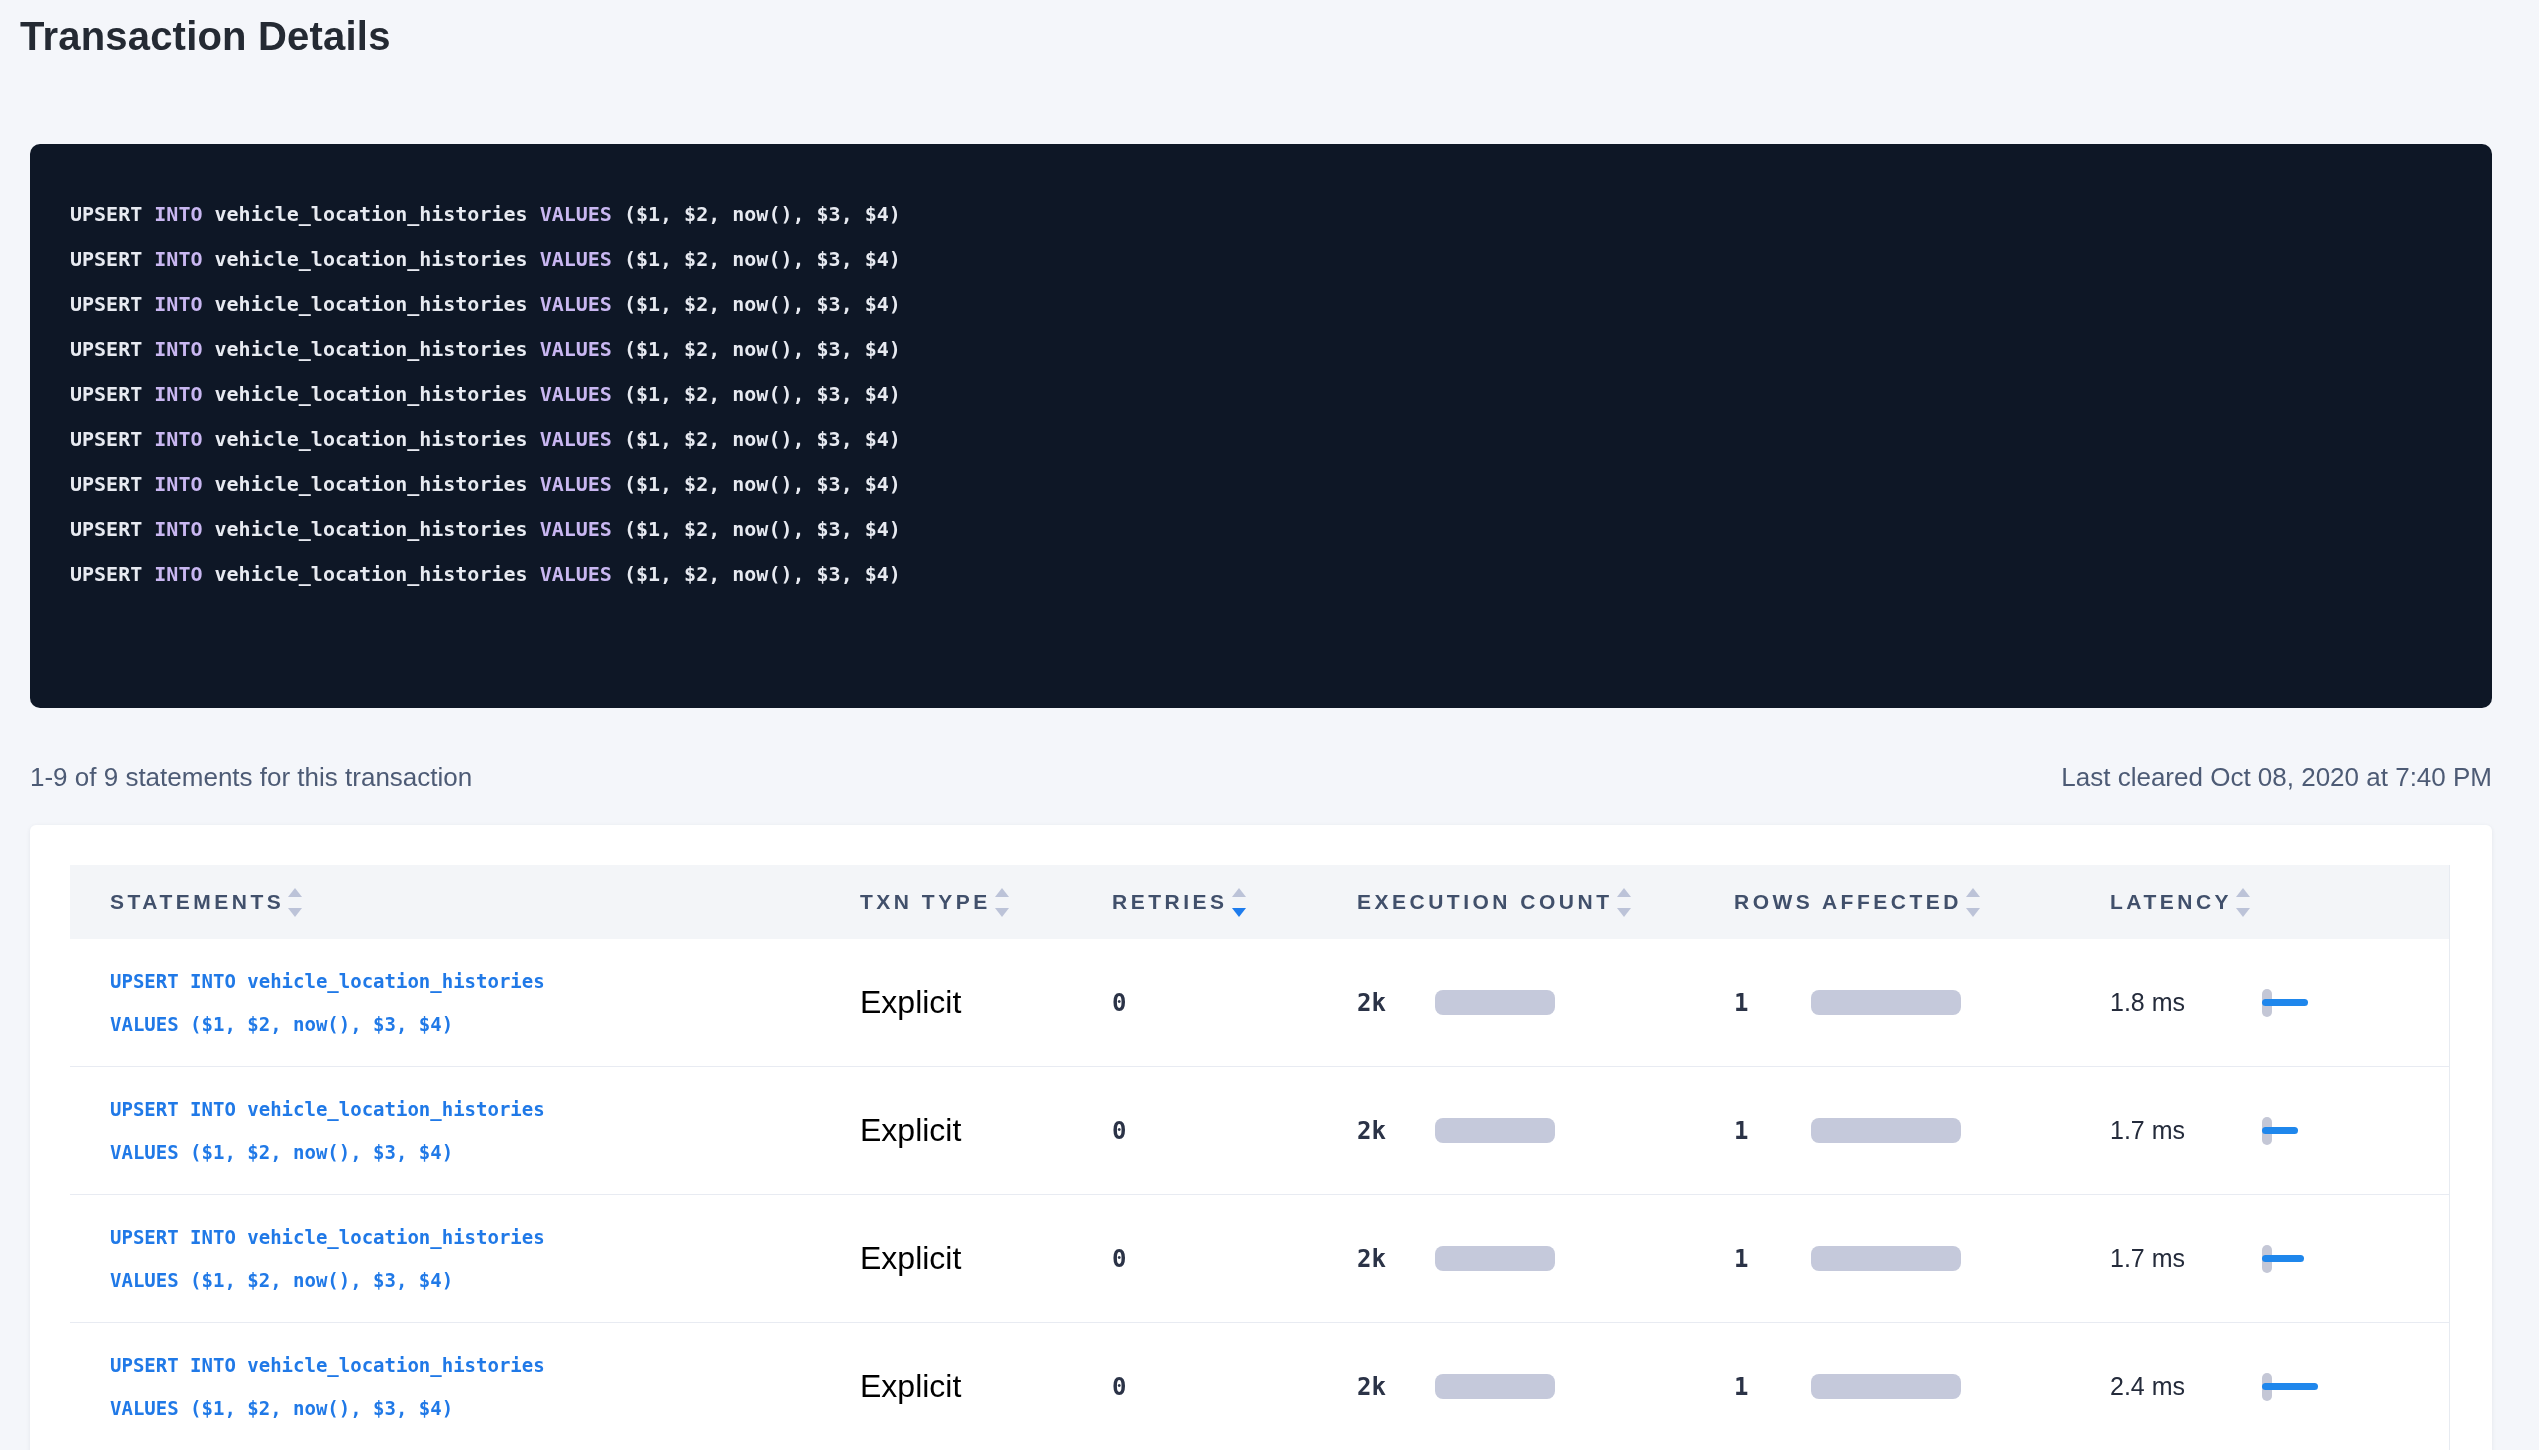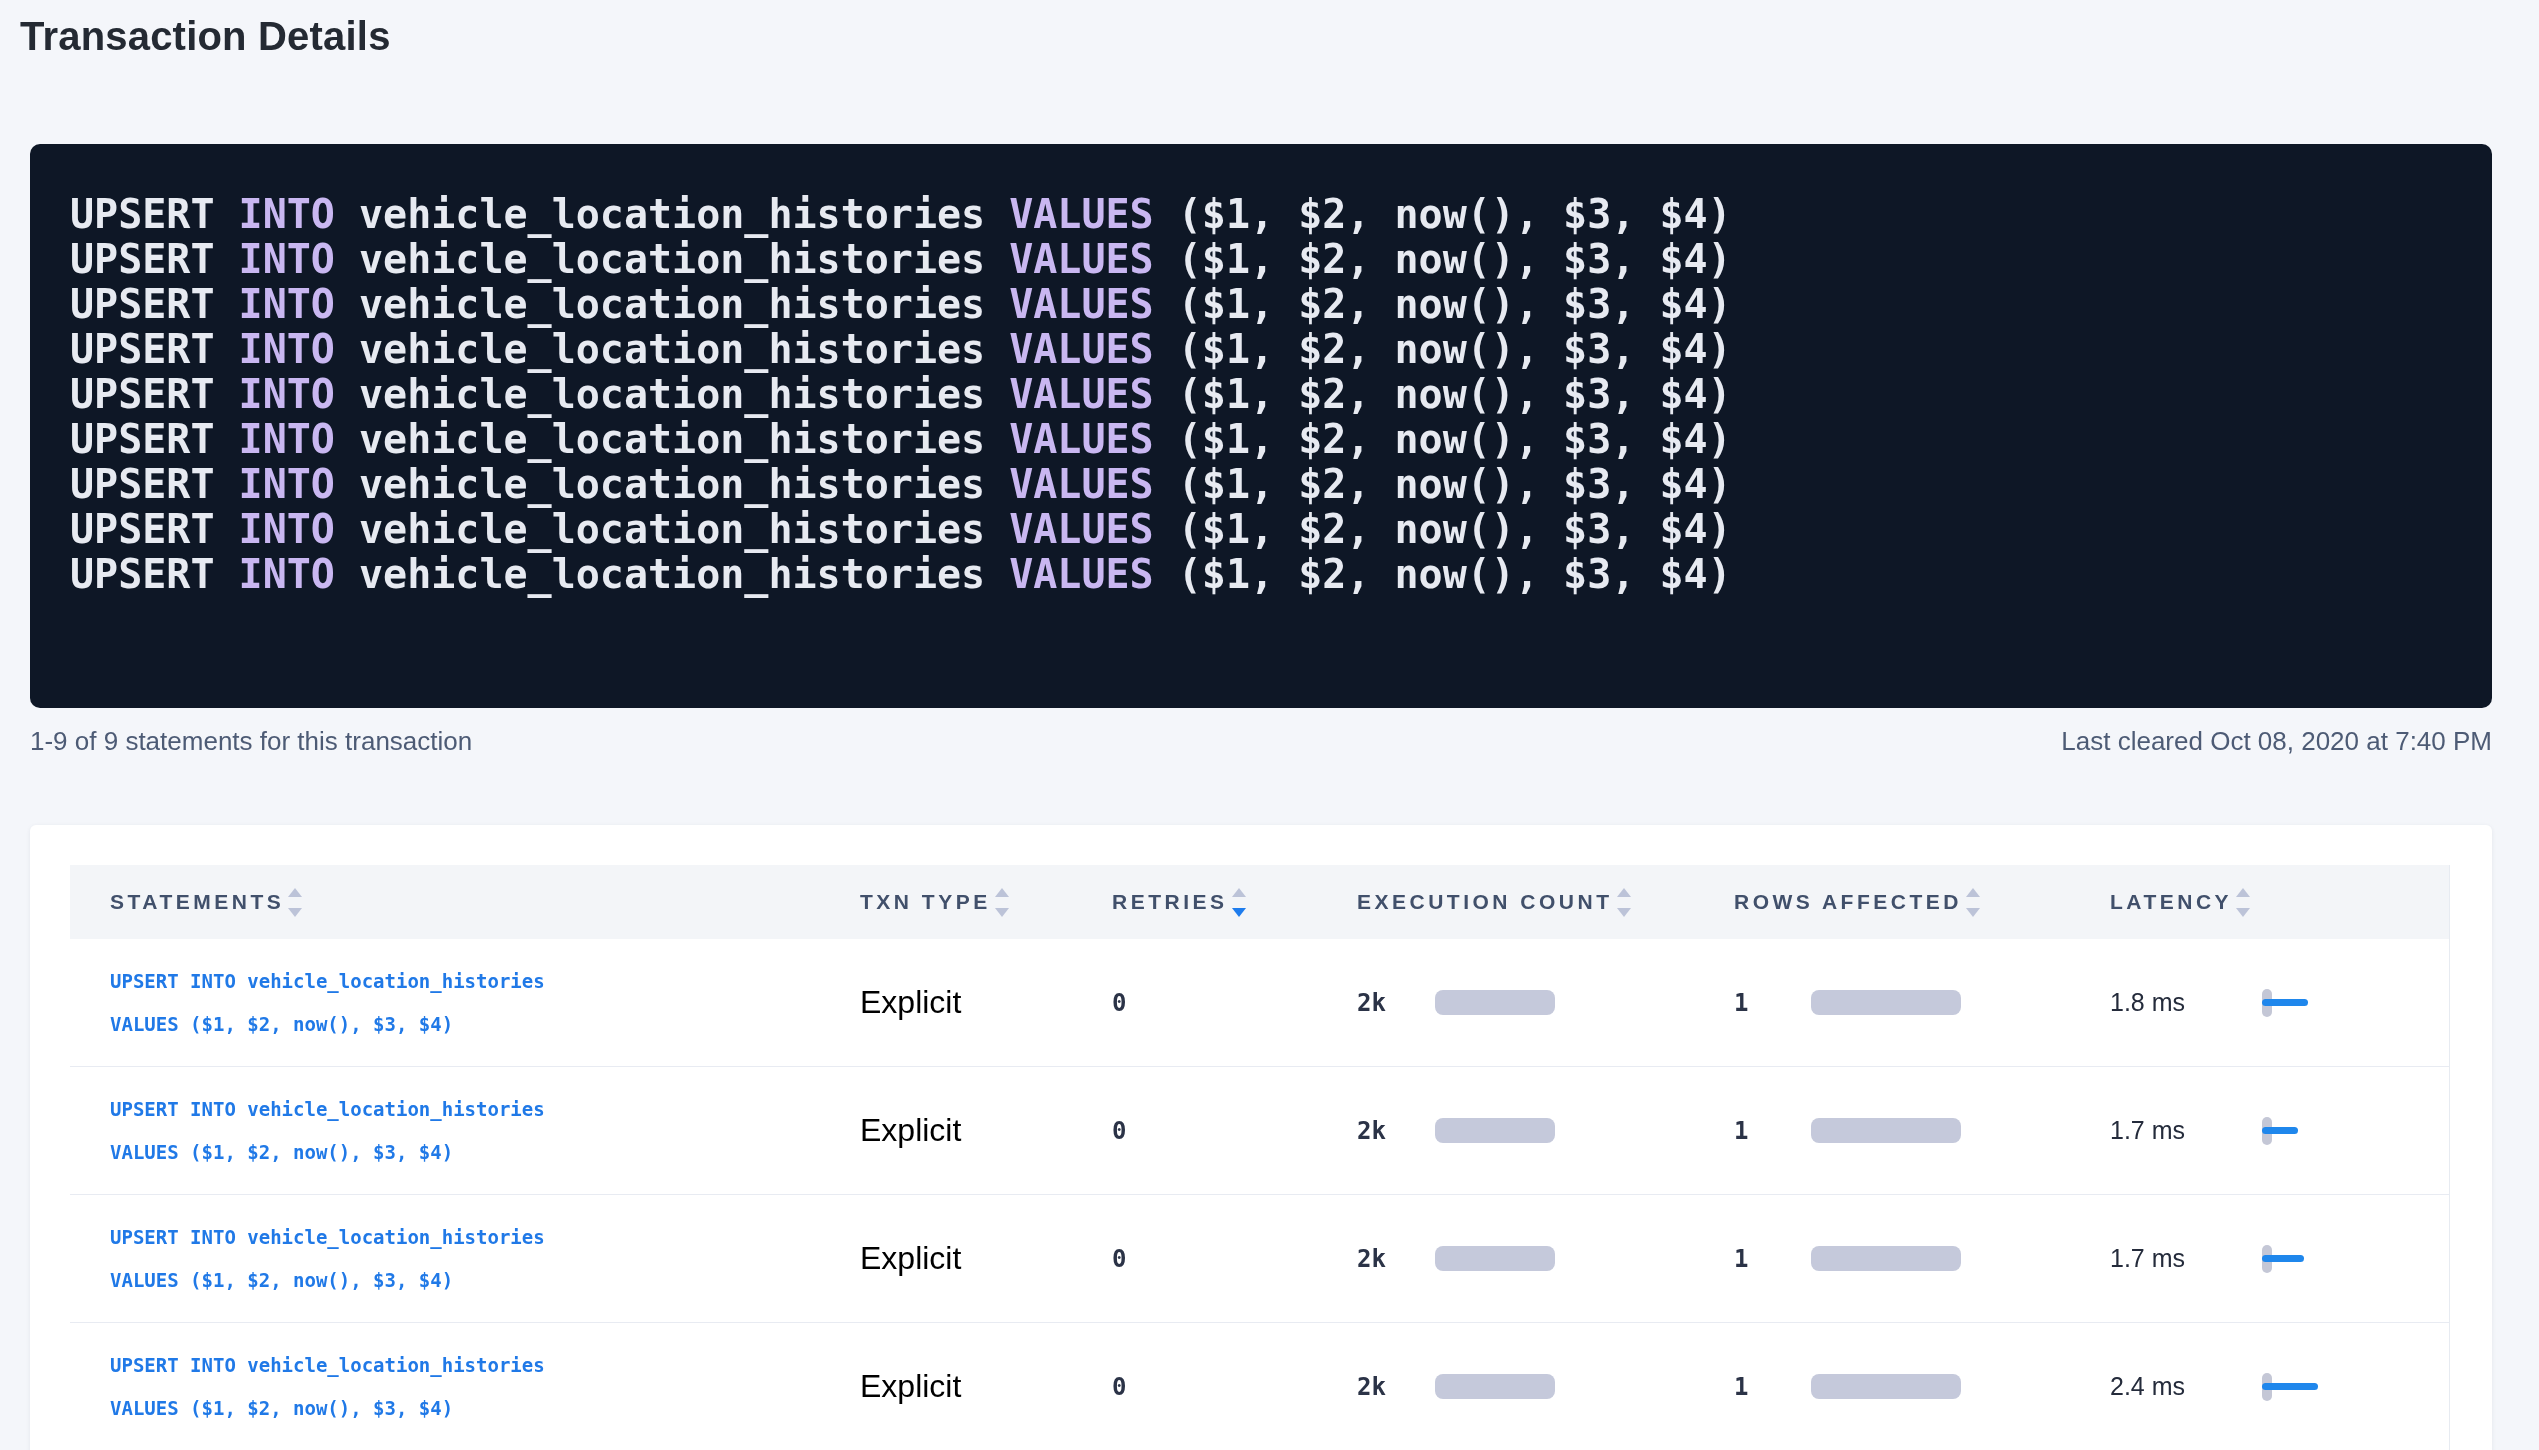--- a/index.html
+++ b/index.html
@@ -18,28 +18,28 @@
   .code-block{
     position:absolute; left:30px; top:144px;
     width:2462px; height:564px;
     background:var(--code-bg);
     border-radius:10px;
     padding:48px 40px;
     overflow:hidden;
   }
   .code-line{
     font-family:"DejaVu Sans Mono", monospace;
-    font-size:40px; font-weight:700; line-height:45px;
+    font-size:20px; font-weight:700; line-height:45px;
     white-space:pre;
     color:var(--code-plain);
   }
   .code-line .kw{ color:var(--code-keyword); }
   
   .status-bar{
-    position:absolute; left:30px; top:724px; width:2462px;
+    position:absolute; left:30px; top:760px; width:2462px;
     display:flex; justify-content:space-between; align-items:baseline;
     font-size:26px; line-height:34px; color:#4d5b75;
   }
   
   .card{
     position:absolute; left:30px; top:825px;
     width:2462px; height:770px;
     background:#ffffff; border-radius:6px;
     box-shadow:0 1px 4px rgba(40,55,80,.08);
   }

